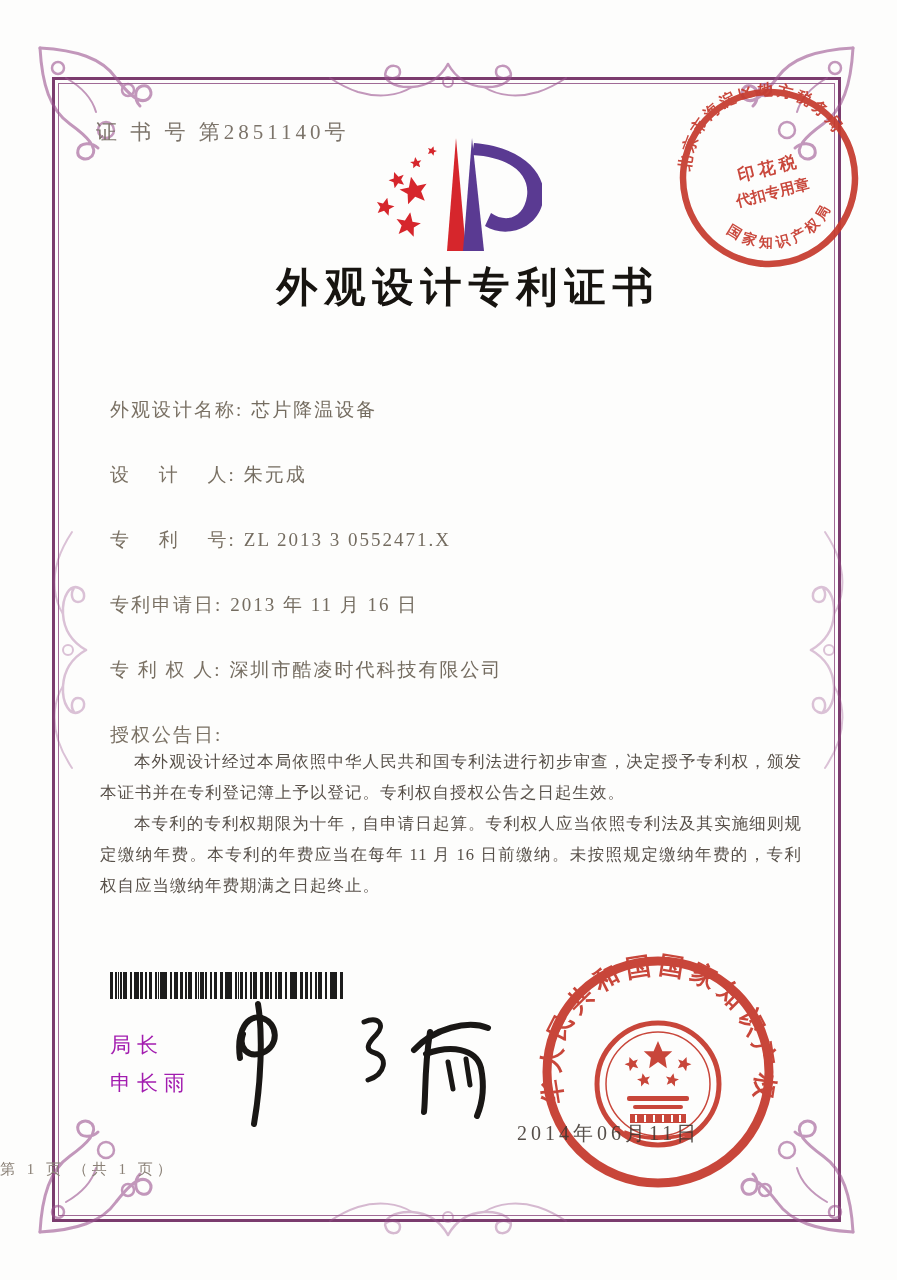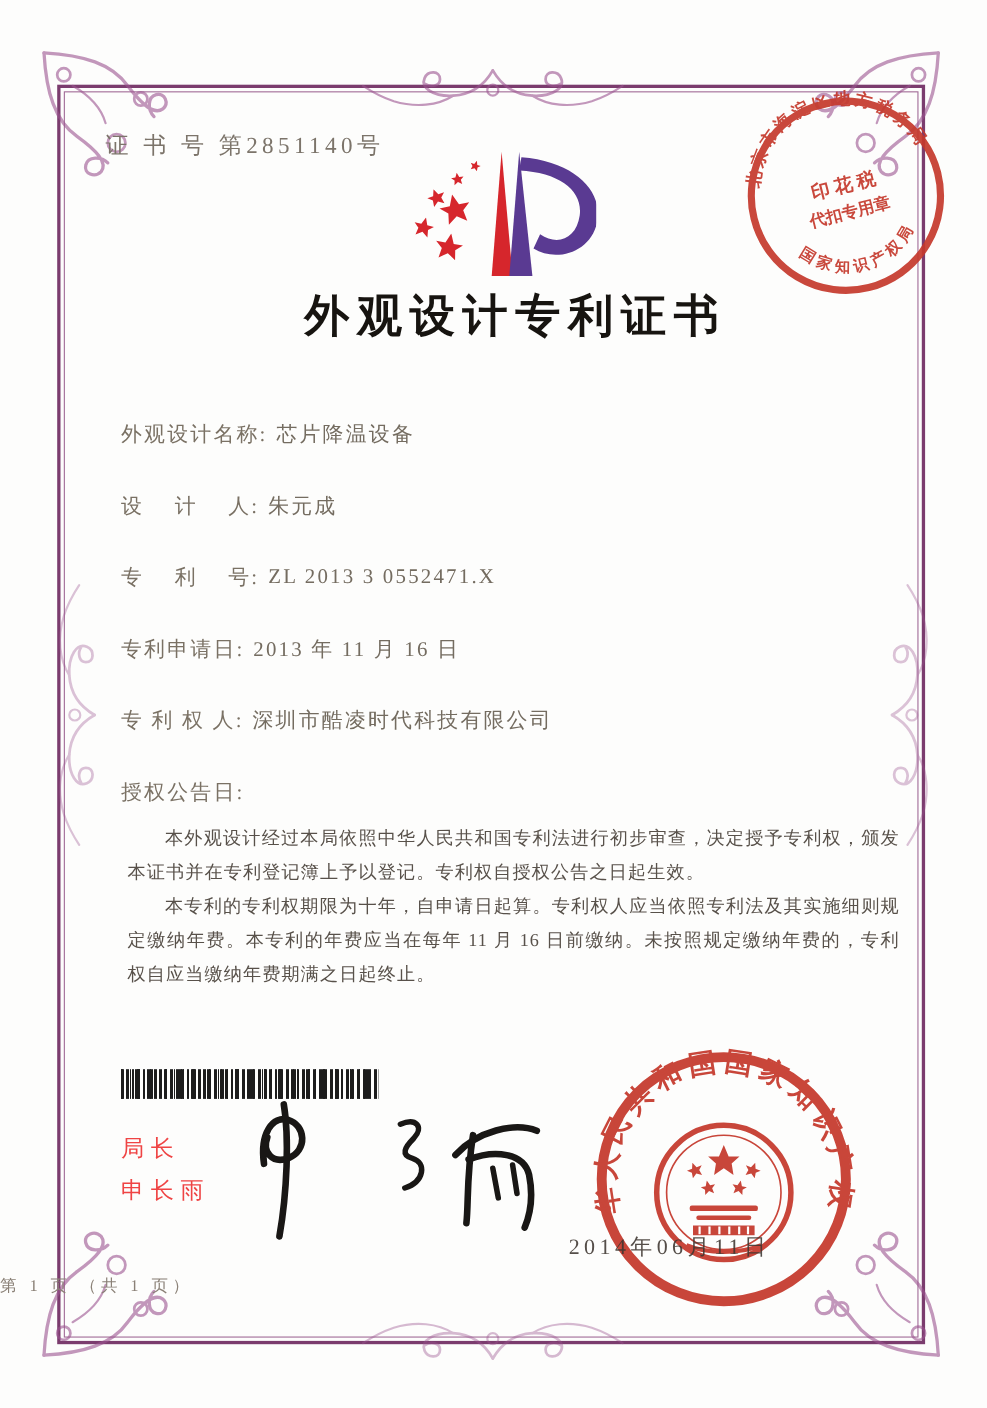--- a/index.html
+++ b/index.html
@@ -37,42 +37,42 @@
   .doc-title{
     position:absolute;left:0;top:260px;width:100%;text-align:center;
     font-size:41px;font-weight:bold;color:#171410;letter-spacing:7px;margin-left:20px;
   }
   
   .tax-seal{
     position:absolute;left:675px;top:84px;width:188px;height:188px;
     transform:rotate(-14deg);opacity:.92;
   }
   
-  .fields{position:absolute;left:110px;top:362px;width:660px;text-align:center;}
+  .fields{position:absolute;left:110px;top:377px;width:660px;text-align:center;}
   .field-row{height:65px;display:flex;align-items:center;font-size:19px;
     color:#7a7164;letter-spacing:2px;}
   .field-row .value{margin-left:8px;color:#746c60;}
   
   .body-text{
-    position:absolute;left:116px;top:746px;width:702px;
+    position:absolute;left:100px;top:746px;width:702px;
     font-size:16.5px;line-height:31px;color:#58514a;text-align:justify;
     letter-spacing:1px;
   }
   .body-text p{margin:0;text-indent:34px;}
   
   .barcode{
     position:absolute;left:110px;top:972px;width:234px;height:27px;
     background-image:
       repeating-linear-gradient(90deg,#1c1c1c 0 2px,transparent 2px 5px),
       repeating-linear-gradient(90deg,#1c1c1c 0 1px,transparent 1px 8px),
       repeating-linear-gradient(90deg,#1c1c1c 0 3px,transparent 3px 13px);
   }
   
   .director{
-    position:absolute;left:110px;top:1026px;font-size:21px;color:#ef4444;
+    position:absolute;left:110px;top:1026px;font-size:21px;color:#a21caf;
     letter-spacing:6px;line-height:38px;
     font-family:"Liberation Sans","DejaVu Sans",sans-serif;
   }
   .signature{position:absolute;left:218px;top:992px;width:280px;height:150px;}
   
   .main-seal{position:absolute;left:538px;top:952px;width:240px;height:240px;opacity:.93;}
   .seal-date{
     position:absolute;left:517px;top:1120px;font-size:20px;color:rgba(62,53,48,.88);
     letter-spacing:4px;
   }

